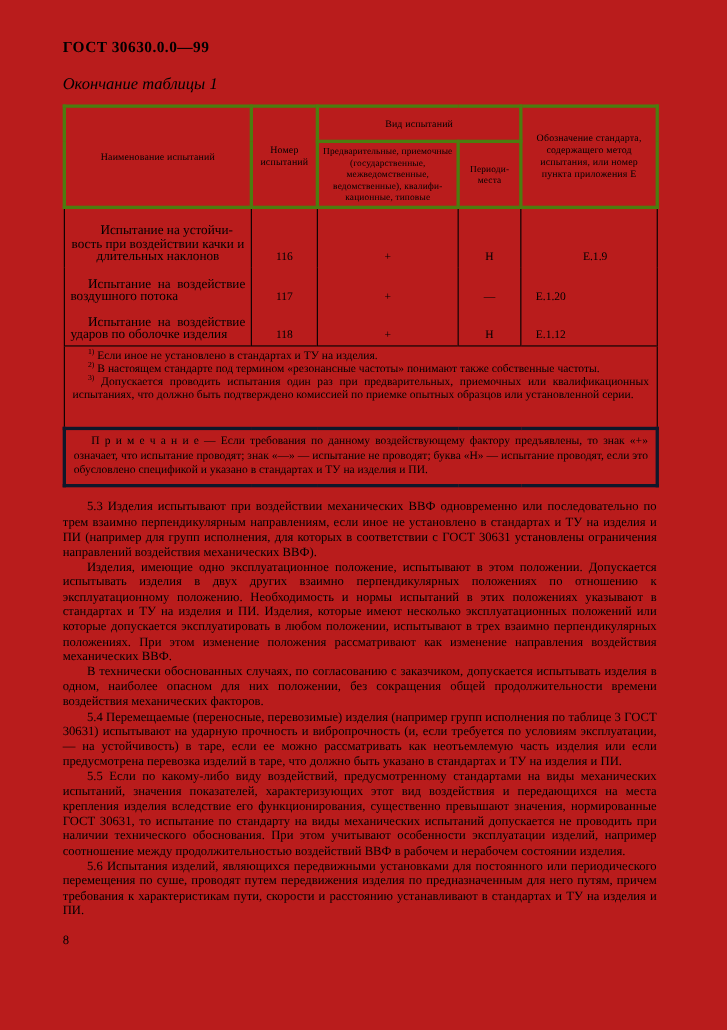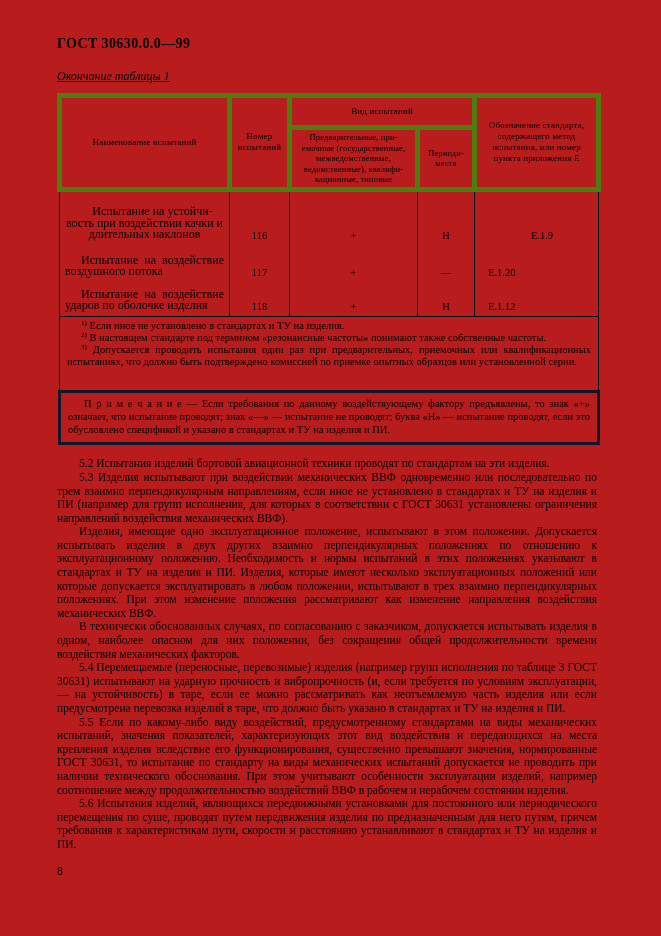--- a/index.html
+++ b/index.html
@@ -14,33 +14,32 @@
     overflow: hidden;
   }
   .doc-title {
     margin: 36px 0 0 57px;
     font-size: 14px;
     font-weight: bold;
     letter-spacing: 0.4px;
   }
   .table-caption {
     margin: 17px 0 0 57px;
-    font-size: 12px;
+    font-size: 15px;
     font-style: italic;
-    text-decoration: underline;
   }
   table.t {
     margin: 9px 0 0 57px;
     width: 539px;
     table-layout: fixed;
     border-collapse: collapse;
     border: 1.5px solid #000;
   }
   table.t th {
-    border: 5px solid #4d7c0f;
+    border: 3px solid #4d7c0f;
     font-weight: normal;
     font-size: 9px;
     line-height: 11px;
     vertical-align: middle;
     padding: 2px 3px;
     letter-spacing: 0.15px;
   }
   table.t th.sub { font-size: 8.5px; line-height: 10.5px; }
   tr.top-band { height: 32px; }
   tr.sub-band { height: 52px; }
@@ -169,21 +168,20 @@
           <div class="table-note">
             <span>П р и м е ч а н и е</span>
             <span>— Если требования по данному воздействующему фактору предъявлены, то знак «+» означает, что испытание проводят; знак «—» — испытание не проводят; буква «Н» — испытание проводят, если это обусловлено спецификой и указано в стандартах и ТУ на изделия и ПИ.</span>
           </div>
         </td>
       </tr>
     </tbody>
   </table>
 
   <div class="body-text">
-    <p class="body-p">5.2 Испытания изделий бортовой авиационной техники проводят по стандартам на эти изделия.</p>
     <p class="body-p">5.3 Изделия испытывают при воздействии механических ВВФ одновременно или последовательно по трем взаимно перпендикулярным направлениям, если иное не установлено в стандартах и ТУ на изделия и ПИ (например для групп исполнения, для которых в соответствии с ГОСТ 30631 установлены ограничения направлений воздействия механических ВВФ).</p>
     <p class="body-p">Изделия, имеющие одно эксплуатационное положение, испытывают в этом положении. Допускается испытывать изделия в двух других взаимно перпендикулярных положениях по отношению к эксплуатационному положению. Необходимость и нормы испытаний в этих положениях указывают в стандартах и ТУ на изделия и ПИ. Изделия, которые имеют несколько эксплуатационных положений или которые допускается эксплуатировать в любом положении, испытывают в трех взаимно перпендикулярных положениях. При этом изменение положения рассматривают как изменение направления воздействия механических ВВФ.</p>
     <p class="body-p">В технически обоснованных случаях, по согласованию с заказчиком, допускается испытывать изделия в одном, наиболее опасном для них положении, без сокращения общей продолжительности времени воздействия механических факторов.</p>
     <p class="body-p">5.4 Перемещаемые (переносные, перевозимые) изделия (например групп исполнения по таблице 3 ГОСТ 30631) испытывают на ударную прочность и вибропрочность (и, если требуется по условиям эксплуатации, — на устойчивость) в таре, если ее можно рассматривать как неотъемлемую часть изделия или если предусмотрена перевозка изделий в таре, что должно быть указано в стандартах и ТУ на изделия и ПИ.</p>
     <p class="body-p">5.5 Если по какому-либо виду воздействий, предусмотренному стандартами на виды механических испытаний, значения показателей, характеризующих этот вид воздействия и передающихся на места крепления изделия вследствие его функционирования, существенно превышают значения, нормированные ГОСТ 30631, то испытание по стандарту на виды механических испытаний допускается не проводить при наличии технического обоснования. При этом учитывают особенности эксплуатации изделий, например соотношение между продолжительностью воздействий ВВФ в рабочем и нерабочем состоянии изделия.</p>
     <p class="body-p">5.6 Испытания изделий, являющихся передвижными установками для постоянного или периодического перемещения по суше, проводят путем передвижения изделия по предназначенным для него путям, причем требования к характеристикам пути, скорости и расстоянию устанавливают в стандартах и ТУ на изделия и ПИ.</p>
   </div>
 
   <div class="page-number">8</div>
 

